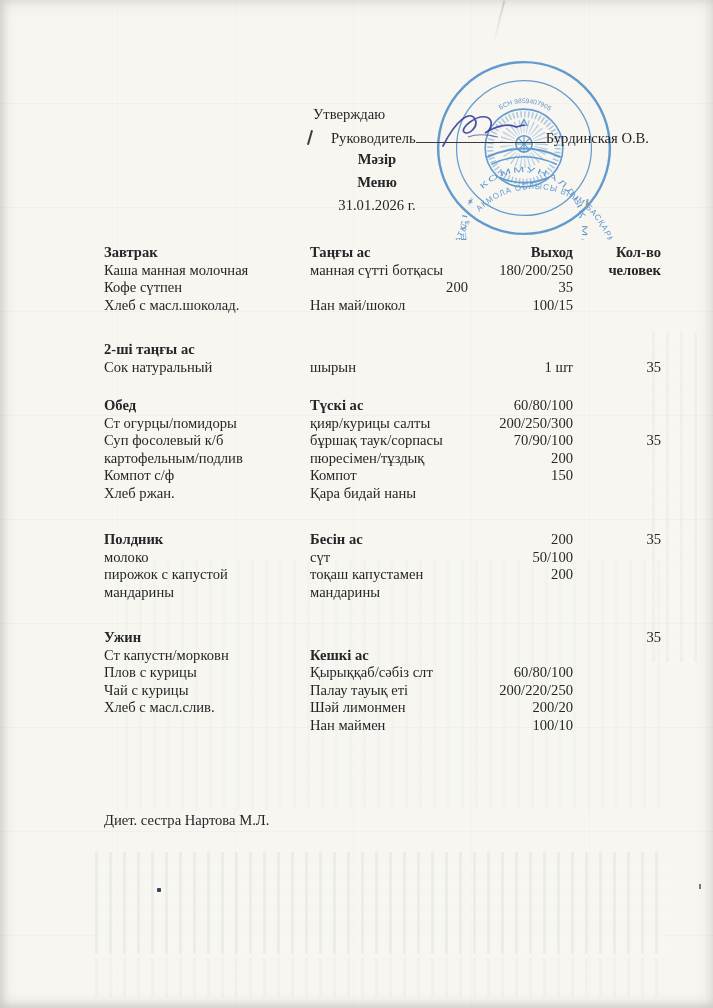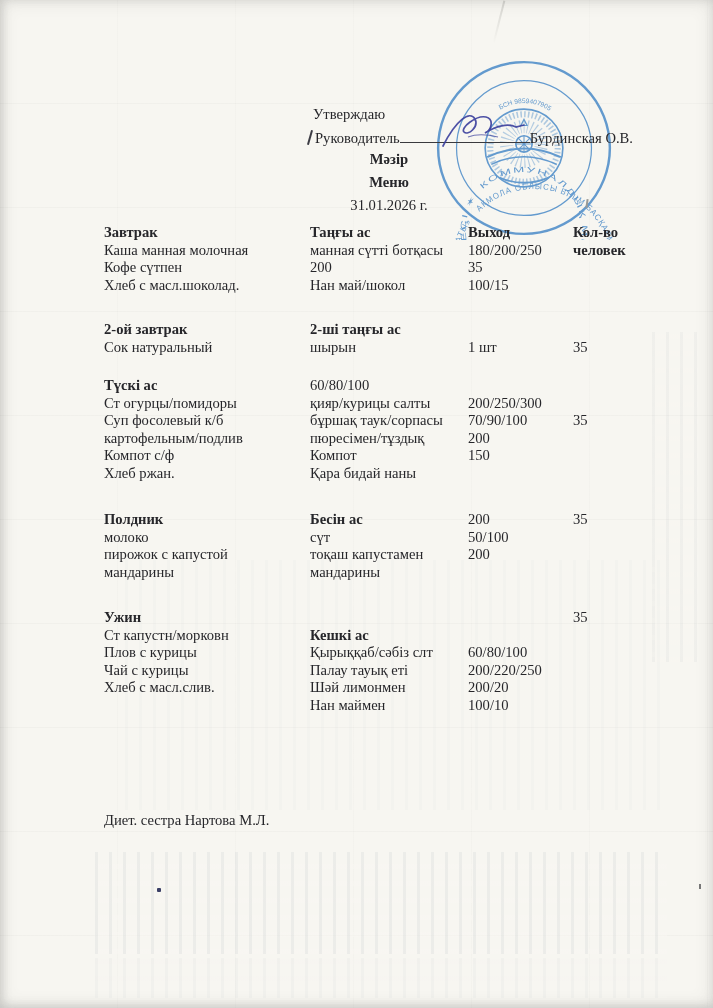--- a/index.html
+++ b/index.html
@@ -9,36 +9,36 @@
     background-image:
       repeating-linear-gradient(180deg, transparent 0 103px, rgba(150,150,145,.06) 103px 104px),
       repeating-linear-gradient(90deg, transparent 0 117px, rgba(150,150,145,.04) 117px 118px);
     box-shadow: inset 0 0 18px rgba(90,90,85,.16), inset 4px 0 8px rgba(90,90,85,.10), inset 0 -4px 8px rgba(90,90,85,.10);
     font-family:"Liberation Serif","DejaVu Serif",serif;
     color:#26262a; font-size:14.6px;
   }
   
   .appr{position:absolute; z-index:3; white-space:nowrap;}
   #appr1{left:313px; top:106px;}
-  #appr2{left:315px; top:128px;}
+  #appr2{left:331px; top:128px;}
   .sig-line{display:inline-block; width:130px; border-bottom:1.2px solid #3a3a3e; height:14px; vertical-align:baseline;}
-  .ctr{position:absolute; left:314px; width:150px; text-align:center; z-index:3;}
+  .ctr{position:absolute; left:302px; width:150px; text-align:center; z-index:3;}
   #title-kk{top:151px; font-weight:bold;}
   #title-ru{top:174px; font-weight:bold;}
   #date-line{top:197px;}
   .slash-mark{position:absolute; left:309px; top:130px; width:1.6px; height:15px; background:#3c3c44; transform:rotate(16deg); z-index:3;}
   
   .stamp{position:absolute; left:432px; top:56px; width:184px; height:184px; z-index:1; opacity:.85; mix-blend-mode:multiply;}
   .stamp text{font-family:"Liberation Sans","DejaVu Sans",sans-serif; fill:#4b8fd4;}
   .signature{position:absolute; left:438px; top:106px; z-index:4;}
   
-  .menu{position:absolute; left:104px; top:224px; width:557px; z-index:3;}
+  .menu{position:absolute; left:104px; top:244px; width:557px; z-index:3;}
   .row{display:grid; grid-template-columns:206px 158px 105px 88px; line-height:17.5px; min-height:17.5px;}
   .cell{white-space:nowrap;}
-  .cell.c2,.cell.c3{text-align:left;}
+  .cell.c2,.cell.c3{text-align:right;}
   .cell.b{font-weight:bold;}
   
   .footer{position:absolute; left:104px; top:812px; z-index:3;}
   
   .bleed{position:absolute; z-index:0;
     background:
       repeating-linear-gradient(90deg, rgba(118,132,150,.11) 0 3px, transparent 3px 14px),
       repeating-linear-gradient(0deg, rgba(247,246,241,.65) 0 5px, transparent 5px 17px);}
   #bleed1{left:95px; top:852px; width:572px; height:102px; opacity:.75;}
   #bleed2{left:652px; top:332px; width:46px; height:330px; opacity:.5;}
@@ -129,34 +129,34 @@
         </div>
         <div class="row">
           <div class="cell c0">Хлеб с масл.шоколад.</div>
           <div class="cell c1">Нан май/шокол</div>
           <div class="cell c2">100/15</div>
           <div class="cell c3"></div>
         </div>
       </div>
       <div style="margin-bottom: 21px;">
         <div class="row">
-          <div class="cell c0 b">2-ой завтрак</div>
           <div class="cell c1 b">2-ші таңғы ас</div>
           <div class="cell c2"></div>
           <div class="cell c3"></div>
         </div>
         <div class="row">
           <div class="cell c0">Сок натуральный</div>
           <div class="cell c1">шырын</div>
           <div class="cell c2">1 шт</div>
           <div class="cell c3">35</div>
         </div>
       </div>
       <div style="margin-bottom: 29px;">
         <div class="row">
+          <div class="cell c0 b">Обед</div>
           <div class="cell c1 b">Түскі ас</div>
           <div class="cell c2">60/80/100</div>
           <div class="cell c3"></div>
         </div>
         <div class="row">
           <div class="cell c0">Ст огурцы/помидоры</div>
           <div class="cell c1">қияр/курицы салты</div>
           <div class="cell c2">200/250/300</div>
           <div class="cell c3"></div>
         </div>

